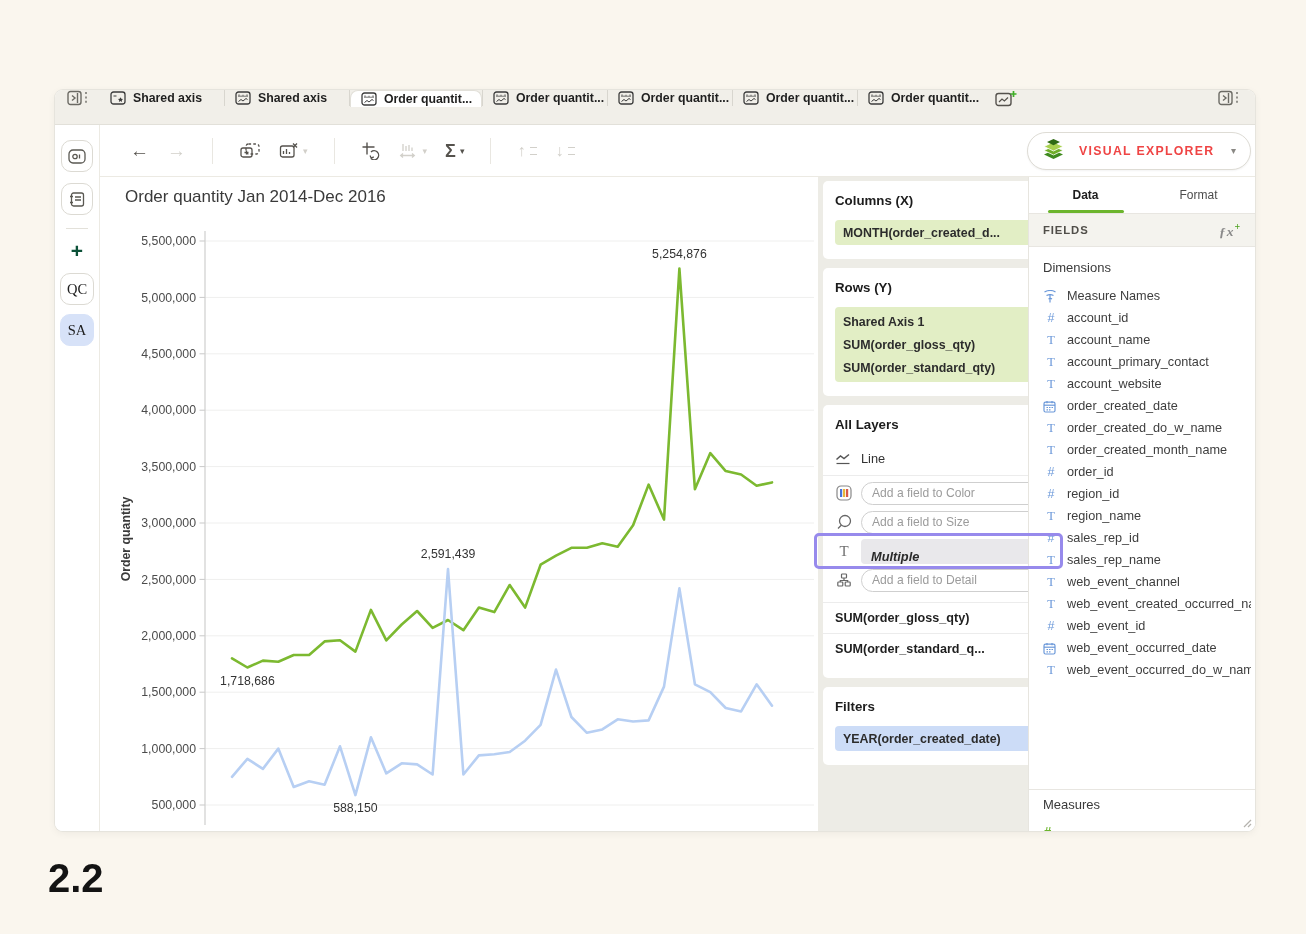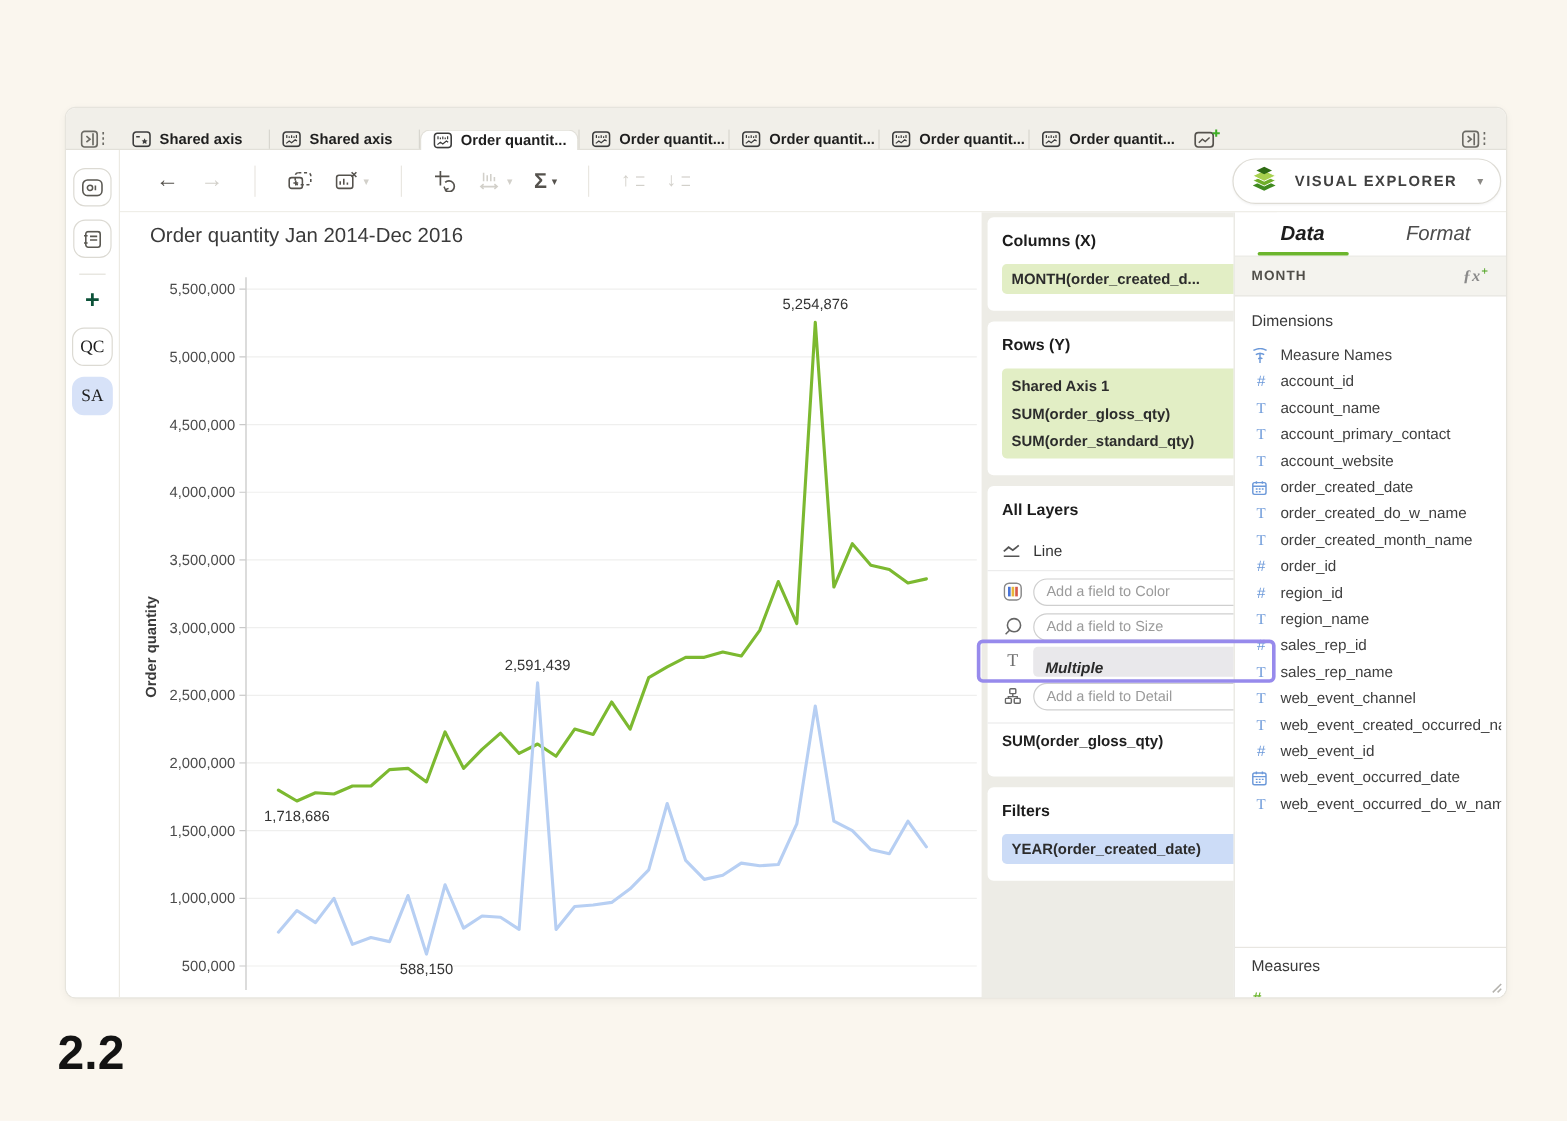--- a/index.html
+++ b/index.html
@@ -5,21 +5,21 @@
   * { margin:0; padding:0; box-sizing:border-box; }
   html,body { width:1306px; height:934px; overflow:hidden; }
   body { background:#faf6ee; font-family:"Liberation Sans",sans-serif; position:relative; }
 
   .window { position:absolute; left:55px; top:90px; width:1200px; height:741px;
     background:#fff; border-radius:8px; overflow:hidden;
     box-shadow:0 0 0 1px #e6e4dd, 0 2px 8px rgba(0,0,0,.06); }
 
   
   .tabstrip { position:absolute; left:0; top:0; width:100%; height:35px; background:#f1efe9;
-    border-bottom:1px solid #e2e0d9; display:flex; align-items:flex-end; }
+    border-bottom:1px solid #e2e0d9; display:flex; align-items:flex-start; }
   .strip-toggle { width:45px; display:flex; align-items:center; justify-content:center; color:#6b6a64; cursor:pointer; }
   #tabs { display:flex; align-items:stretch; }
   .tab { width:124px; display:flex; align-items:center; gap:7px; padding:0 10px;
     font-size:12.3px; font-weight:700; color:#1f1f1f; white-space:nowrap; overflow:hidden; cursor:pointer; }
   .tab.active { width:132px; background:#fff; border:1px solid #e2e0d9; border-bottom:none;
     border-radius:8px 8px 0 0; margin-bottom:-1px; z-index:2; }
   .tab-sep { width:1px; height:16px; background:#d8d6cf; align-self:center; }
   .tab-kebab { margin-left:auto; color:#3f3f3f; font-size:13px; font-weight:700; letter-spacing:0; }
   .newtab { width:48px; display:flex; align-items:center; justify-content:center; cursor:pointer; }
   .strip-right { margin-left:auto; width:52px; display:flex; align-items:center; justify-content:center; color:#6b6a64; cursor:pointer; }
@@ -31,21 +31,21 @@
   .tb-ico { font-size:19px; line-height:1; }
   .on  { color:#55524d; }
   .off { color:#d2d0ca; }
   .tb-chev { font-size:9px; }
   .tb-div { width:1px; height:26px; background:#e9e7e1; margin:0 8px; }
   .sortlines { display:inline-block; width:7px; height:8px; border-top:1.5px solid currentColor; border-bottom:1.5px solid currentColor; margin-left:1px; }
 
   .ve-btn { margin-left:auto; margin-right:4px; height:38px; width:224px; background:#fff;
     border:1px solid #dedcd5; border-radius:20px; display:flex; align-items:center; gap:12px;
     padding:0 10px 0 12px; box-shadow:0 1px 2px rgba(0,0,0,.05); cursor:pointer; }
-  .ve-label { flex:1; font-size:12.3px; font-weight:700; letter-spacing:1.3px; color:#404040; }
+  .ve-label { flex:1; font-size:12.3px; font-weight:700; letter-spacing:1.3px; color:#ef4444; }
   .ve-chev { color:#8a8884; font-size:10px; margin-right:4px; }
 
   
   .sidebar { position:absolute; left:0; top:35px; width:45px; height:706px; background:#fff;
     border-right:1px solid #eceae3; display:flex; flex-direction:column; align-items:center; padding-top:15px; }
   .side-btn { width:32px; height:32px; border:1px solid #dcdad3; border-radius:10px;
     display:flex; align-items:center; justify-content:center; color:#5a5852; margin-bottom:11px; cursor:pointer; background:#fff; }
   .side-div { width:22px; height:1px; background:#e3e1da; margin:2px 0 10px; }
   .plus-btn { color:#0c5138; font-size:21px; font-weight:700; height:26px; margin-bottom:8px; cursor:pointer; }
   .initial-btn { width:34px; height:32px; border-radius:10px; display:flex; align-items:center; justify-content:center;
@@ -89,22 +89,22 @@
   .sum-row { height:31px; display:flex; align-items:center; border-top:1px solid #ececec;
     margin:0 -12px; padding:0 12px; font-size:12.6px; font-weight:700; color:#1f1f1f; cursor:pointer; }
   .sum-row:first-of-type { border-top:none; }
   .sum-row .spark { margin-left:auto; color:#4a4a4a; }
   .t-serif { font-family:"Liberation Serif",serif; font-size:15px; }
 
   
   .datapanel { position:absolute; left:973px; top:87px; width:227px; height:654px; background:#fff;
     border-left:1px solid #e7e5df; overflow:hidden; }
   .dp-tabs { height:37px; border-bottom:1px solid #e8e6e1; display:flex; }
-  .dp-tab { flex:1; display:flex; align-items:center; justify-content:center; font-size:17px;
-    color:#4c4c4c; position:relative; cursor:pointer;font-style:italic; }
+  .dp-tab { flex:1; display:flex; align-items:center; justify-content:center; font-size:12px;
+    color:#4c4c4c; position:relative; cursor:pointer; }
   .dp-tab.active { font-weight:700; color:#1d1d1d; }
   .dp-tab.active::after { content:""; position:absolute; bottom:0; left:50%; transform:translateX(-50%);
     width:76px; height:3px; background:#6cb52d; border-radius:2px; }
   .fields-bar { height:33px; background:#f4f3ee; border-bottom:1px solid #e8e6e1; display:flex;
     align-items:center; padding:0 14px; font-size:11.3px; font-weight:700; letter-spacing:.9px; color:#504e49; }
   .fx-ico { margin-left:auto; font-family:"Liberation Serif",serif; font-style:italic; font-size:13.5px;
     color:#8a8a8a; cursor:pointer; }
   .fx-ico sup { color:#4ca21f; font-style:normal; font-weight:700; font-size:10px; }
   .dp-content { padding:13px 4px 0 14px; }
   .dims-label { font-size:13px; color:#3a3a3a; margin-bottom:10px; }
@@ -445,38 +445,47 @@
       <div style="height:6px"></div>
       <div class="sum-row">
         <span>SUM(order_gloss_qty)</span>
         <span class="spark">
           <svg width="15" height="11" viewBox="0 0 15 11" fill="none" stroke="currentColor" stroke-width="1.4">
             <path d="M1.5 6 l3.5-3 3 2 4.5-3.5"></path>
               <line x1="1.5" y1="9.5" x2="13" y2="9.5" stroke-width="1.1"></line>
           </svg>
         </span>
       </div>
+      <div class="sum-row">
+        <span>SUM(order_standard_q...</span>
+        <span class="spark">
+          <svg width="15" height="11" viewBox="0 0 15 11" fill="none" stroke="currentColor" stroke-width="1.4">
+            <path d="M1.5 6 l3.5-3 3 2 4.5-3.5"></path>
+              <line x1="1.5" y1="9.5" x2="13" y2="9.5" stroke-width="1.1"></line>
+          </svg>
+        </span>
+      </div>
     </div>
 
     <div class="card">
       <div class="card-title">Filters</div>
       <div class="pill blue">
         <span>YEAR(order_created_date)</span>
         <span class="chev chev-blue">▾</span>
       </div>
     </div>
   </div>
 
   <div class="datapanel">
     <div class="dp-tabs">
       <div class="dp-tab active">Data</div>
       <div class="dp-tab">Format</div>
     </div>
     <div class="fields-bar">
-      <span>MONTH</span>
+      <span>FIELDS</span>
       <span class="fx-ico"><span>ƒx</span><sup>+</sup></span>
     </div>
     <div class="dp-content">
       <div class="dims-label">Dimensions</div>
       <div id="dims-list">
           <div class="field-row">
             <span class="f-icon">
               <svg width="14" height="13" viewBox="0 0 14 13" fill="none" stroke="#6b98d9" stroke-width="1.2">
                 <path d="M1.5 2 c3.5-1.8 8-1.8 11 0"></path>
                 <path d="M3.5 5.5 c2.3-1.2 5-1.2 7 0"></path>

